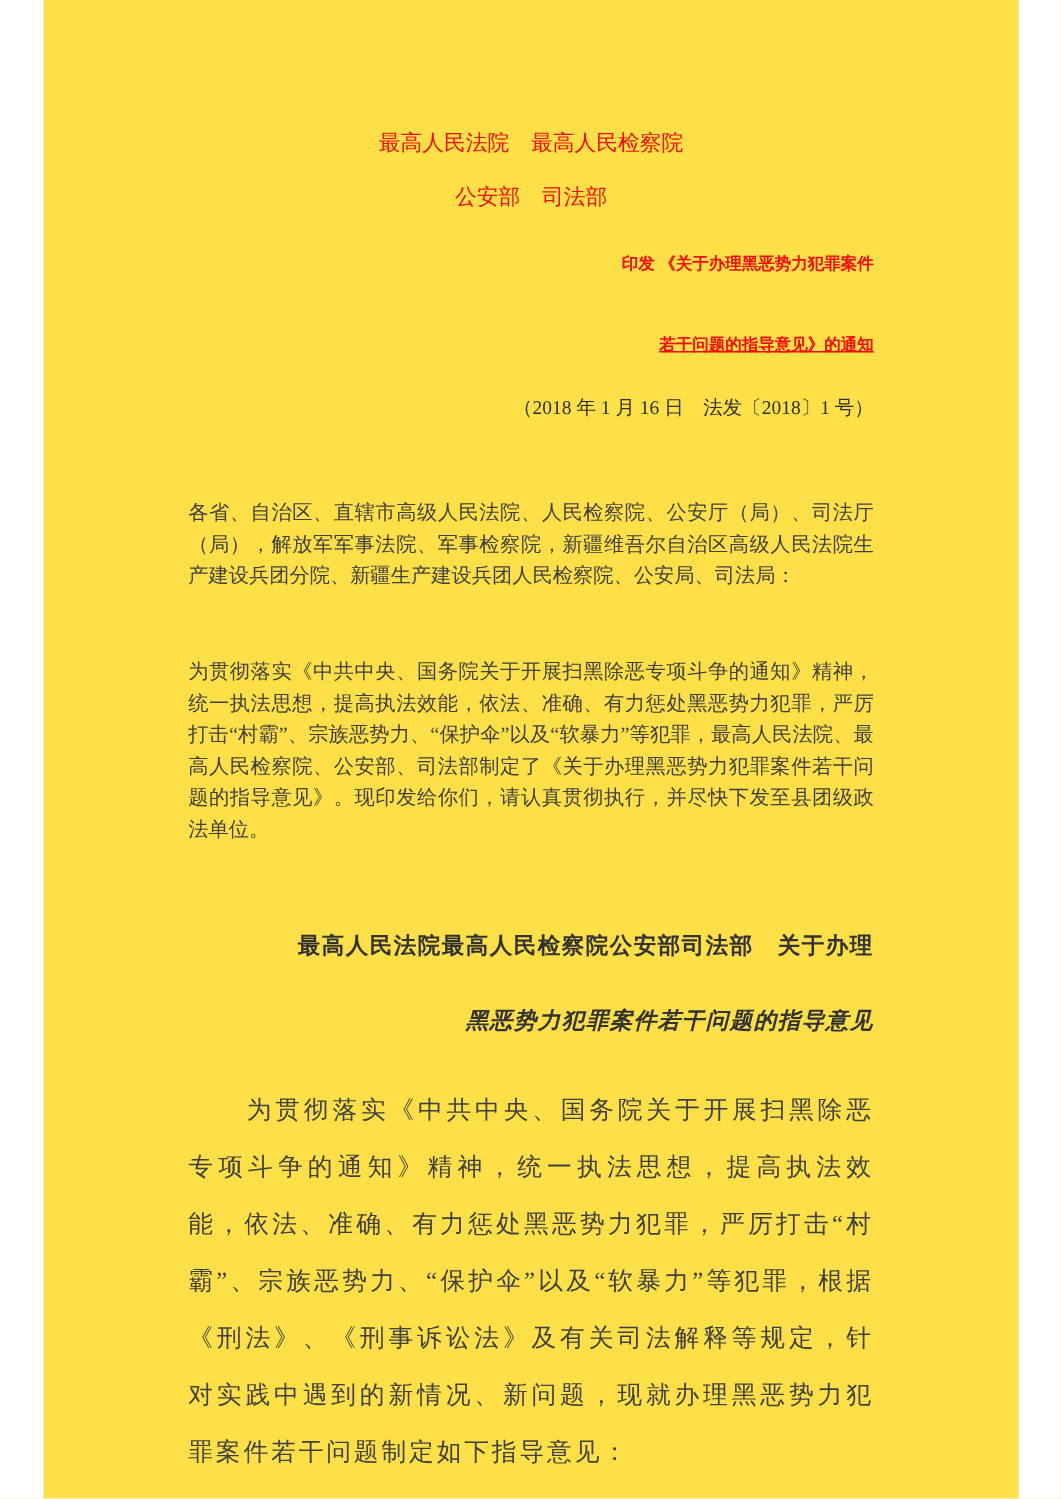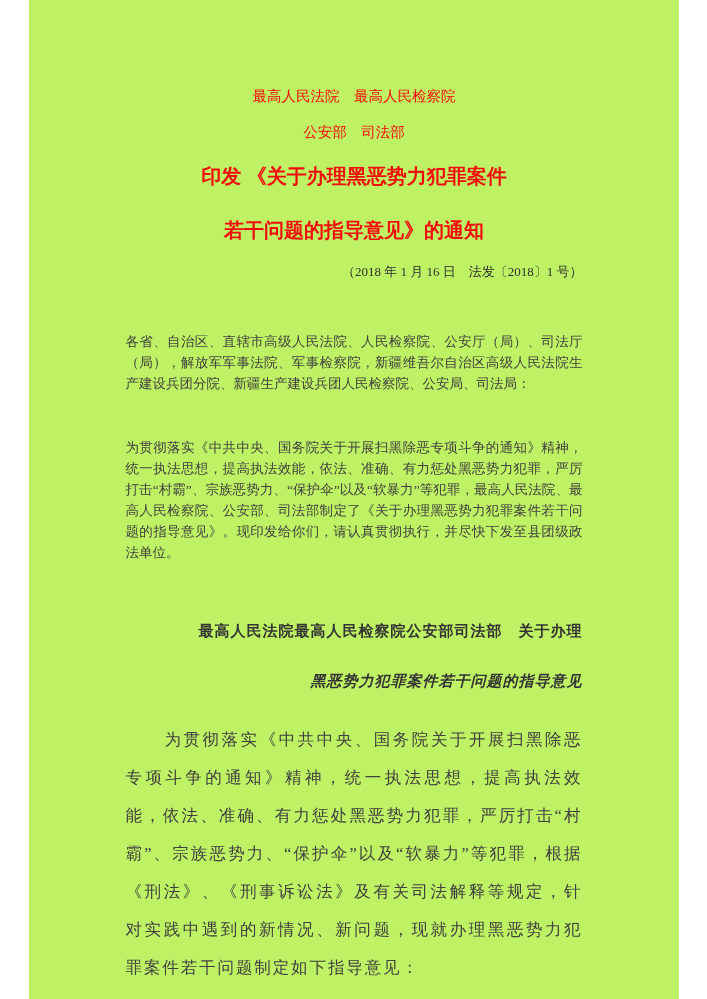--- a/index.html
+++ b/index.html
@@ -5,49 +5,50 @@
   html, body {
     margin: 0;
     padding: 0;
     background: #ffffff;
   }
   .page {
     position: relative;
     width: 650px;
     height: 999px;
     margin: 0 auto;
-    background: #bef264;
+    background: #fde047;
     box-sizing: border-box;
     padding: 88px 96px 0 97px;
     font-family: "Liberation Serif", serif;
     overflow: hidden;
   }
   .dept-line {
     font-family: "Liberation Serif", serif;
     font-size: 14.5px;
     line-height: 16px;
     color: #f20d0d;
     text-align: center;
     margin: 0 0 20px 0;
     font-weight: 400;
   }
   .dept-line.second {
     margin-bottom: 26px;
   }
   .red-title-line {
     font-family: "Liberation Sans", sans-serif;
-    font-size: 20px;
+    font-size: 11px;
     font-weight: 700;
     line-height: 21px;
     color: #f20d0d;
-    text-align: center;
+    text-align: right;
     margin: 0 0 33px 0;
   }
   .red-title-line.second {
     margin-bottom: 23px;
+    text-decoration: underline;
   }
   .doc-number {
     font-family: "Liberation Serif", serif;
     font-size: 13px;
     line-height: 15px;
     color: #2f2f2f;
     text-align: right;
     margin: 0 0 52px 0;
   }
   .para-sm {

